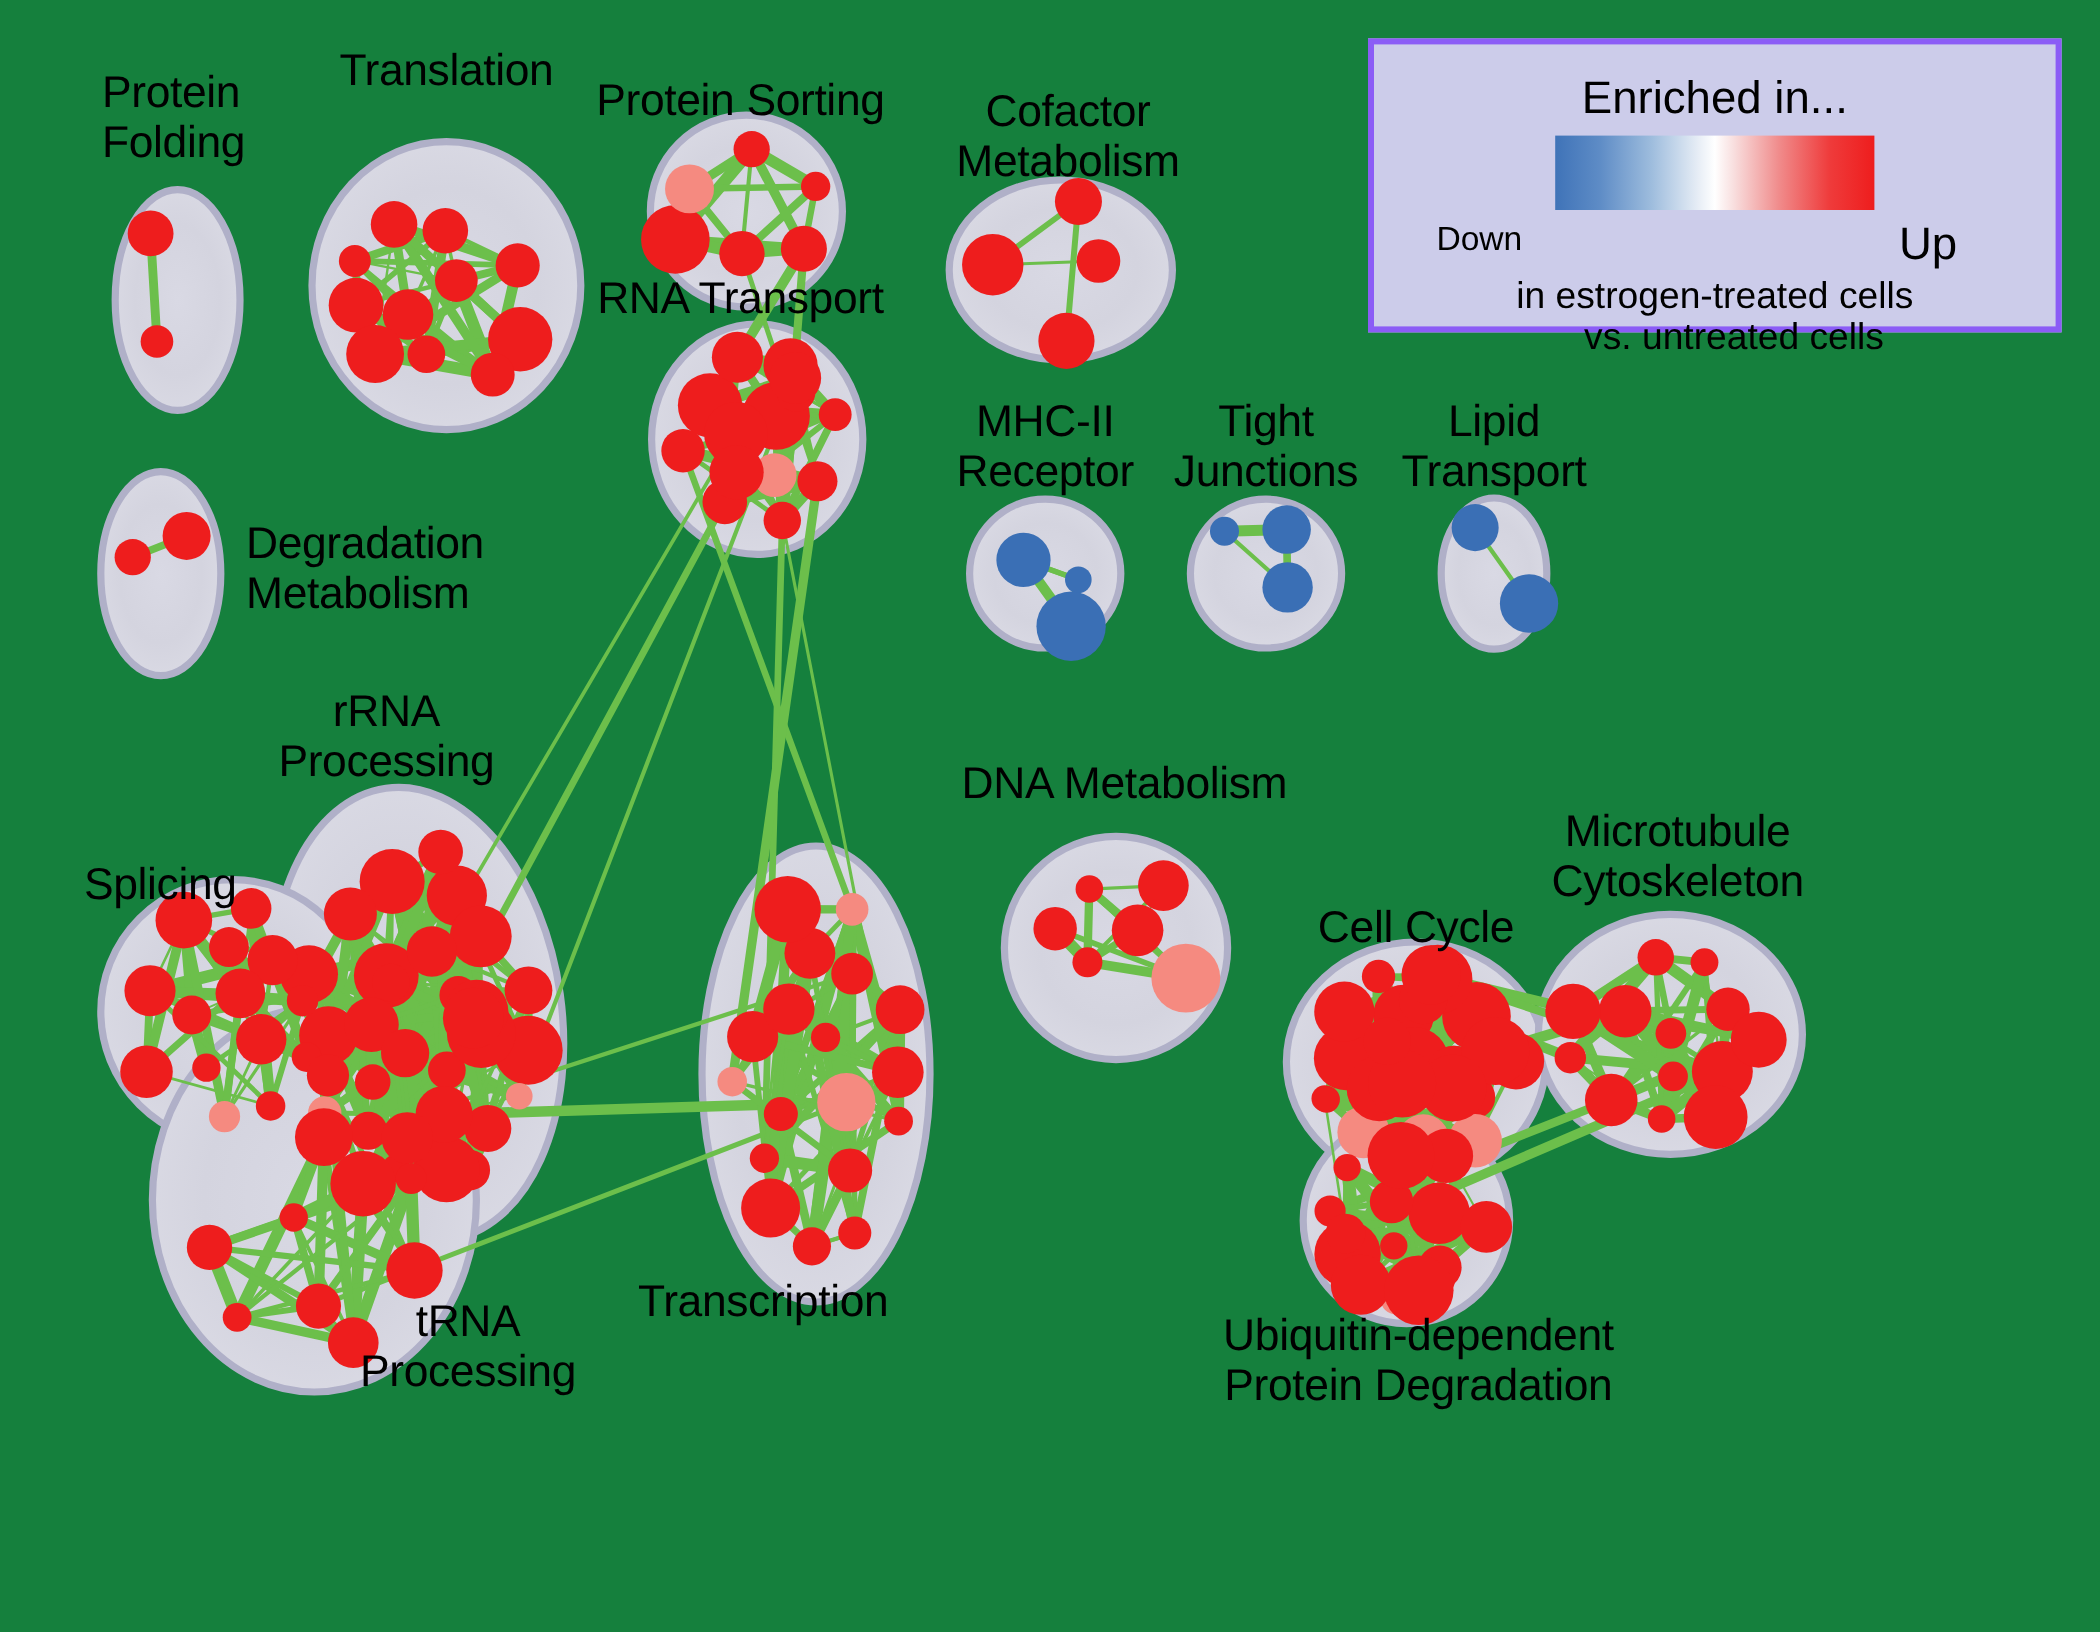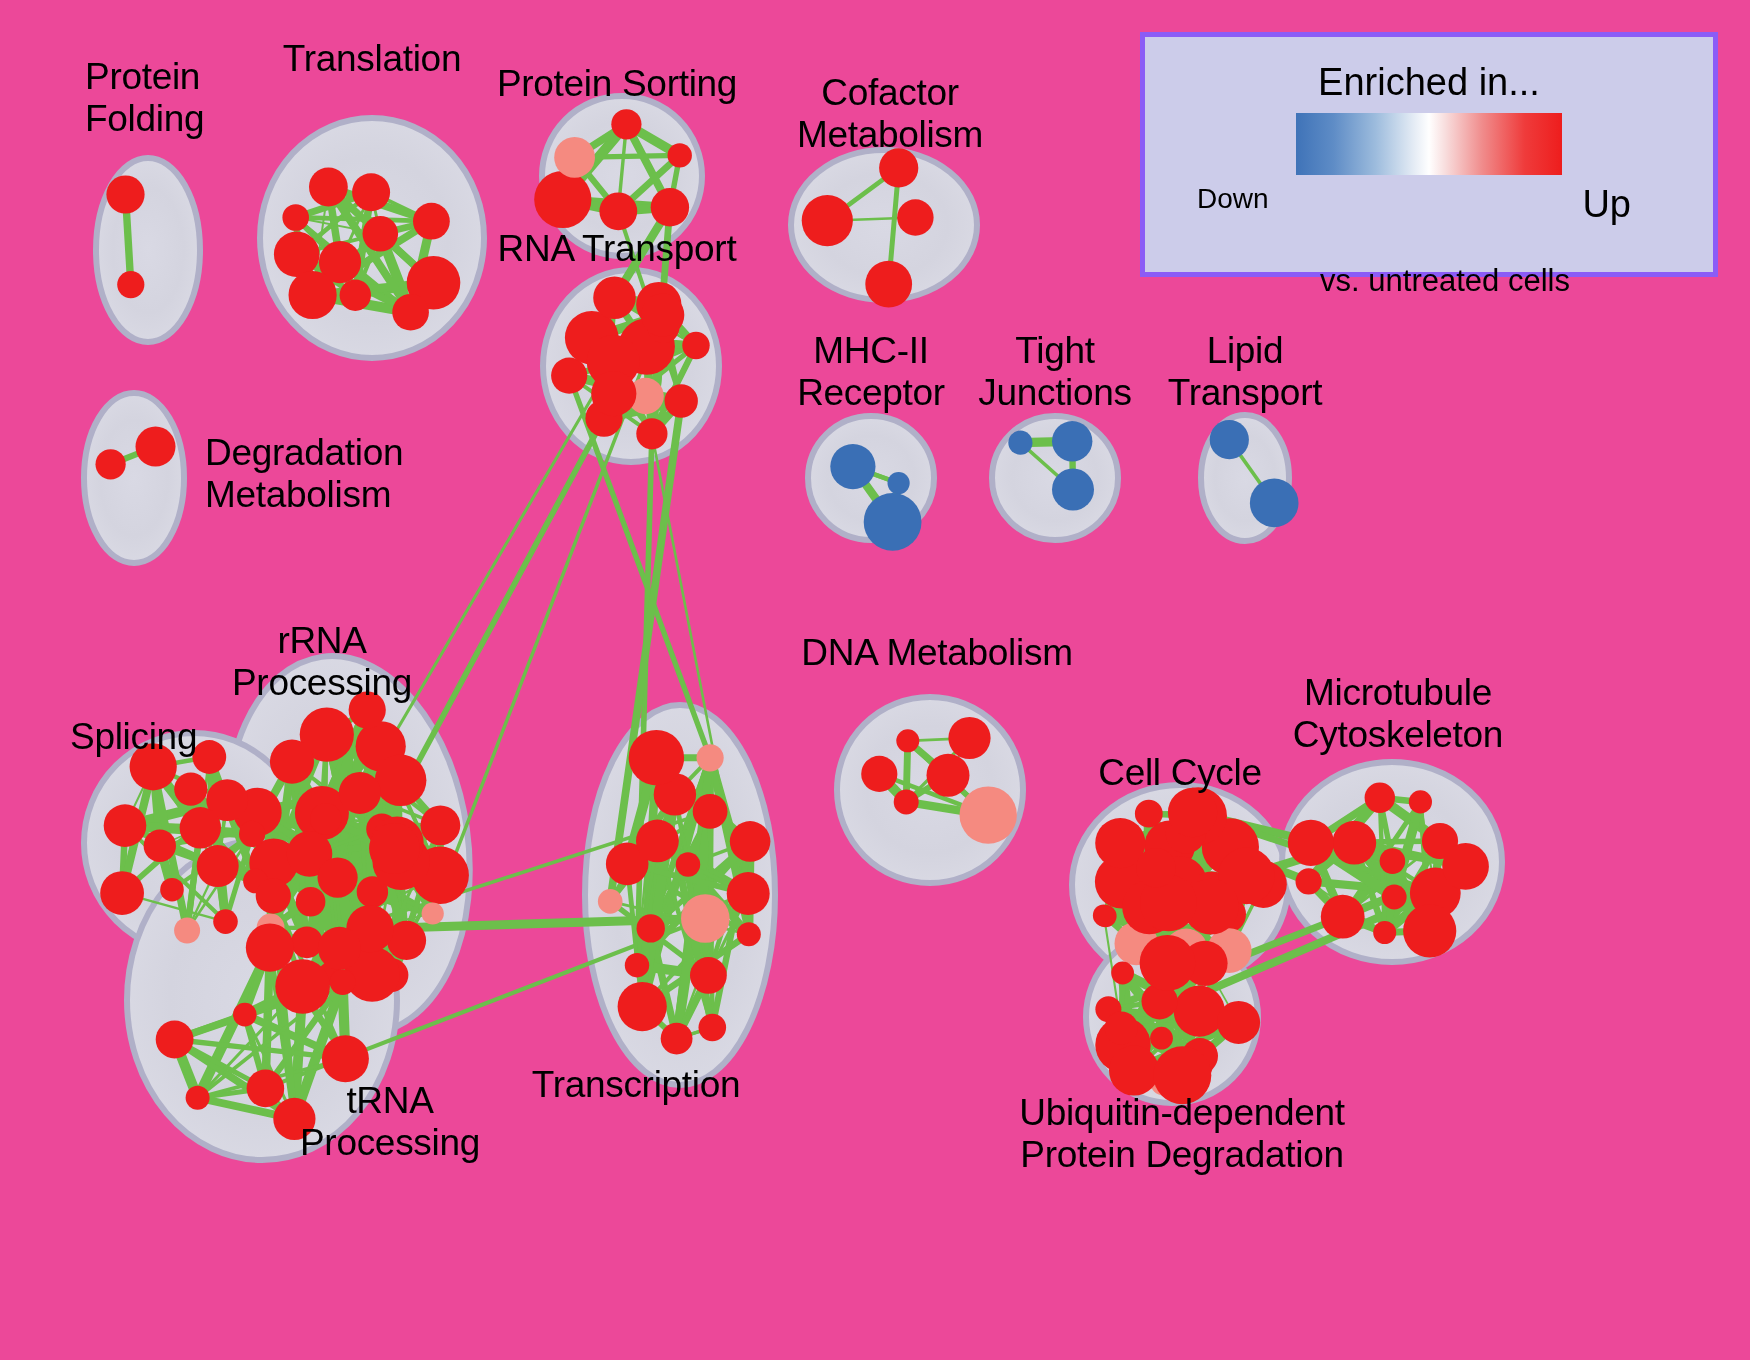--- a/index.html
+++ b/index.html
@@ -1,19 +1,19 @@
 <!DOCTYPE html>
 <html><head>
 <meta charset="utf-8">
 <style>
   html,body{margin:0;padding:0;background:#ffffff;}
   #stage{
     position:relative;
     width:1750px;height:1360px;
-    background:#ec4899;
+    background:#15803d;
     overflow:hidden;
     font-family:"Liberation Sans", sans-serif;
   }
   #net{position:absolute;left:0;top:0;width:1750px;height:1360px;}
   .lbl{
     position:absolute;
     color:#000000;
     font-family:"Liberation Sans", sans-serif;
     font-size:37px;
     line-height:42px;
@@ -958,35 +958,36 @@
       <div class="lbl ctr" style="left: 890px; top: 72px;">Cofactor
 Metabolism</div>
       <div class="lbl" style="left: 205px; top: 432px;">Degradation
 Metabolism</div>
       <div class="lbl ctr" style="left: 871px; top: 330px;">MHC-II
 Receptor</div>
       <div class="lbl ctr" style="left: 1055px; top: 330px;">Tight
 Junctions</div>
       <div class="lbl ctr" style="left: 1245px; top: 330px;">Lipid
 Transport</div>
-      <div class="lbl ctr" style="left: 322px; top: 572px; margin-top: 48px;">rRNA
+      <div class="lbl ctr" style="left: 322px; top: 572px;">rRNA
 Processing</div>
       <div class="lbl" style="left: 70px; top: 716px;">Splicing</div>
       <div class="lbl ctr" style="left: 390px; top: 1080px;">tRNA
 Processing</div>
       <div class="lbl ctr" style="left: 636px; top: 1064px;">Transcription</div>
       <div class="lbl ctr" style="left: 937px; top: 632px;">DNA Metabolism</div>
       <div class="lbl ctr" style="left: 1180px; top: 752px;">Cell Cycle</div>
       <div class="lbl ctr" style="left: 1398px; top: 672px;">Microtubule
 Cytoskeleton</div>
       <div class="lbl ctr" style="left: 1182px; top: 1092px;">Ubiquitin-dependent
 Protein Degradation</div>
     </div>
 
   <div id="legend">
     <div id="legend-title">Enriched in...</div>
     <div id="legend-bar"></div>
     <div id="legend-down">Down</div>
     <div id="legend-up">Up</div>
+    <div id="legend-sub1">in estrogen-treated cells</div>
     <div id="legend-sub2">vs. untreated cells</div>
   </div>
 
 </div>
 
 </body></html>

